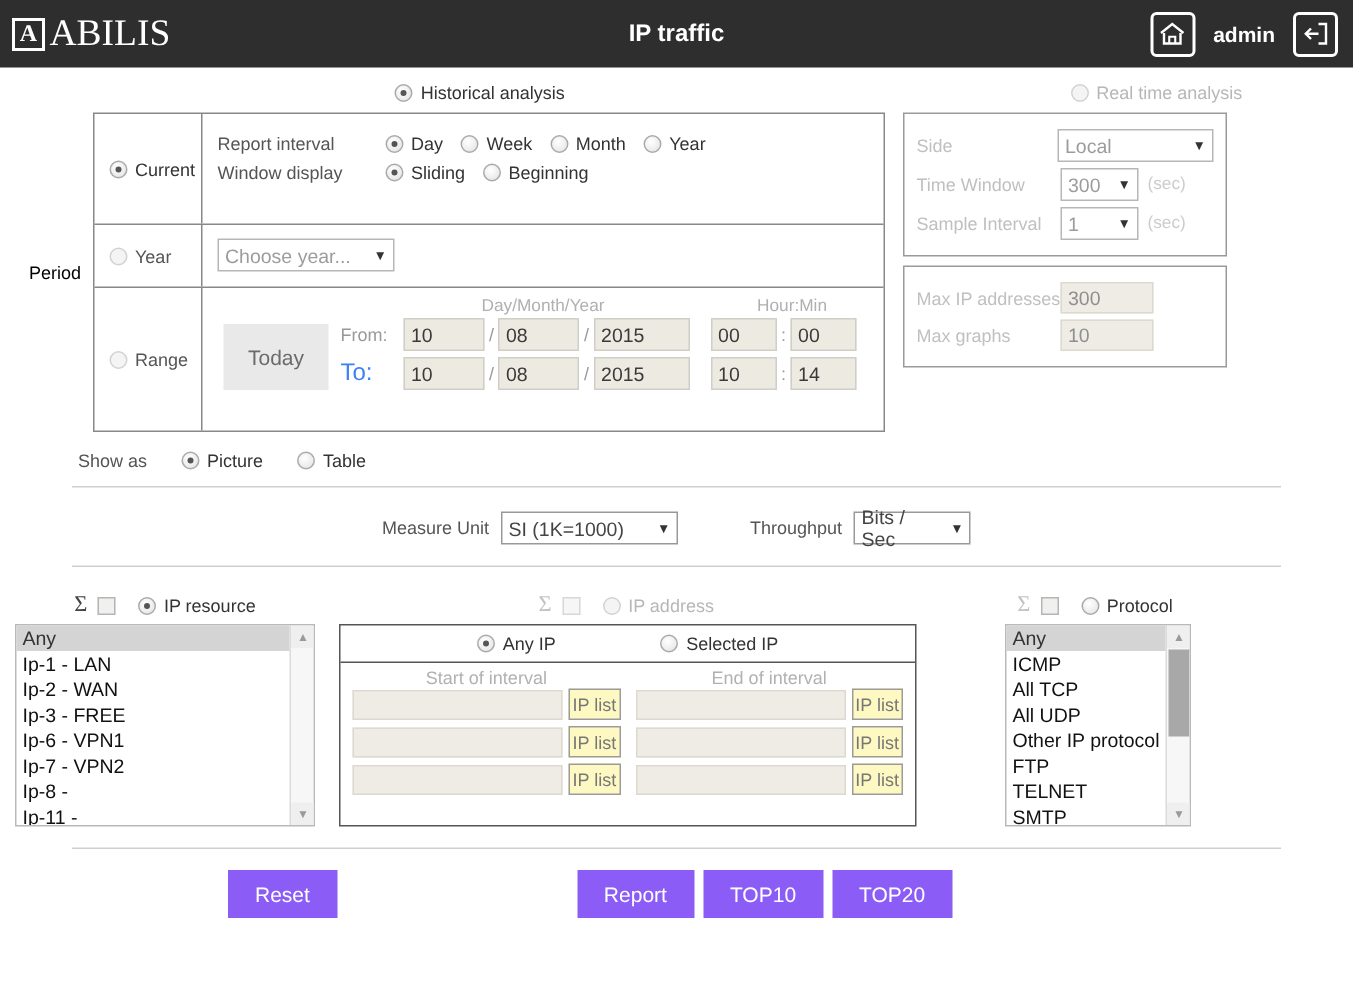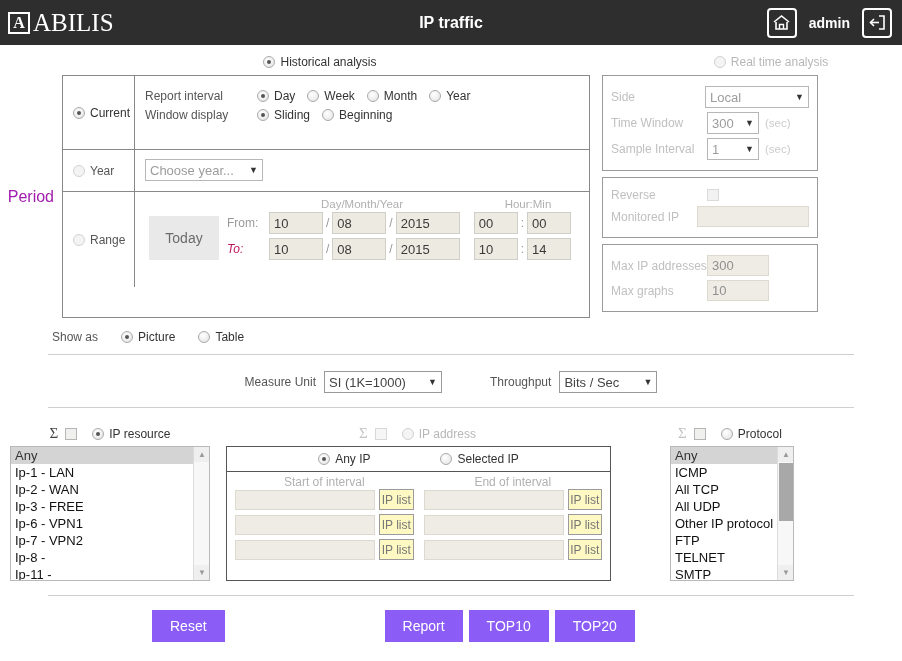--- a/index.html
+++ b/index.html
@@ -77,21 +77,21 @@
   .dim { color: #b7b7b7; }
   .dim .radio { border-color: #d2d2d2; background: #f4f4f4; }
   .dim .checkbox { border-color: #d8d8d8; background: #f6f6f6; }
 
   
   .main { padding: 0 0 0 0; position: relative; }
   .cols { display: flex; margin-top: 6px; }
   .period-label {
     width: 62px; text-align: right; padding-right: 8px;
     display: flex; align-items: center; justify-content: flex-end;
-    font-size: 16px; color: #a21caf;
+    font-size: 12px; color: #000000;
   }
   .period-box {
     width: 528px; border: 1px solid #888; background: #fff;
   }
   .prow { display: flex; border-bottom: 1px solid #888; }
   .prow:last-child { border-bottom: none; }
   .prow-left {
     width: 72px; border-right: 1px solid #888;
     display: flex; align-items: center; padding-left: 10px;
   }
@@ -334,21 +334,21 @@
                 <input class="txt" style="width: 54px;" value="08">
                 <span style="color:#999;margin:0 3px;">/</span>
                 <input class="txt" style="width: 64px;" value="2015">
                 <span style="width:14px;"></span>
                 <input class="txt" style="width: 44px;" value="00">
                 <span style="color:#999;margin:0 3px;">:</span>
                 <input class="txt" style="width: 44px;" value="00">
               </div>
 
               <div style="display:flex; align-items:center;">
-                <div style="width:42px; color:#be185d; font-size:12px;font-style:italic;">To:</div>
+                <div style="width:42px; color:#3b82f6; font-size:16px;">To:</div>
                 <input class="txt" style="width: 54px;" value="10">
                 <span style="color:#999;margin:0 3px;">/</span>
                 <input class="txt" style="width: 54px;" value="08">
                 <span style="color:#999;margin:0 3px;">/</span>
                 <input class="txt" style="width: 64px;" value="2015">
                 <span style="width:14px;"></span>
                 <input class="txt" style="width: 44px;" value="10">
                 <span style="color:#999;margin:0 3px;">:</span>
                 <input class="txt" style="width: 44px;" value="14">
               </div>
@@ -379,30 +379,20 @@
         <div class="rt-line">
           <span class="rt-label">Sample Interval</span>
           <span class="fakeselect dimmed" style="width:52px;">
             <span>1</span>
             <span class="caret">▼</span>
           </span>
           <span class="rt-unit">(sec)</span>
         </div>
       </div>
 
-      <div class="rt-group">
-        <div class="rt-line">
-          <span class="rt-label">Reverse</span>
-          <span class="checkbox" style="border-color:#dadada;background:#f2f2f2;"></span>
-        </div>
-        <div class="rt-line">
-          <span class="rt-label">Monitored IP</span>
-          <input class="rt-input" style="width: 112px;" value="">
-        </div>
-      </div>
 
       <div class="rt-group">
         <div class="rt-line">
           <span class="rt-label">Max IP addresses</span>
           <input class="rt-input" style="width: 62px;" value="300">
         </div>
         <div class="rt-line">
           <span class="rt-label">Max graphs</span>
           <input class="rt-input" style="width: 62px;" value="10">
         </div>
@@ -427,21 +417,21 @@
   <div class="unit-row">
     <div style="display:flex; align-items:center; gap:8px;">
       <span class="unit-lbl">Measure Unit</span>
       <span class="fakeselect" style="width:118px;">
         <span>SI (1K=1000)</span>
         <span class="caret">▼</span>
       </span>
     </div>
     <div style="display:flex; align-items:center; gap:8px;">
       <span class="unit-lbl">Throughput</span>
-      <span class="fakeselect" style="width:98px;">
+      <span class="fakeselect" style="width:78px;">
         <span>Bits / Sec</span>
         <span class="caret">▼</span>
       </span>
     </div>
   </div>
 
   <div class="hr" style="margin-top:14px;"></div>
 
   <div class="sel-head">
     <div style="width:220px;">

